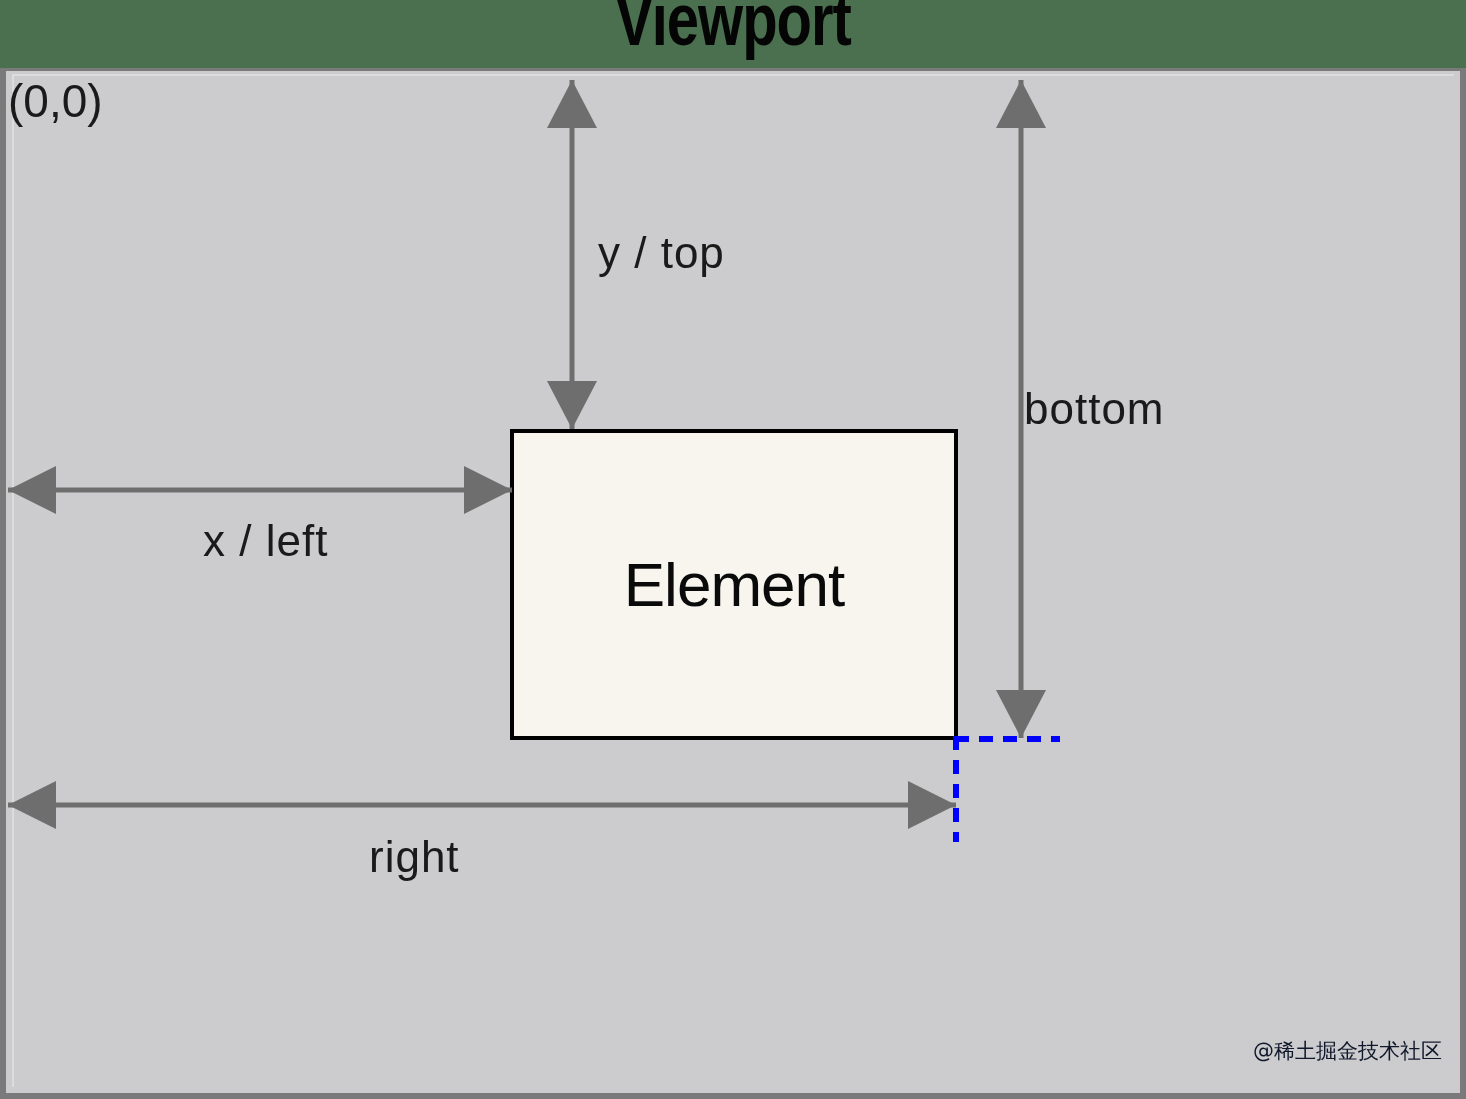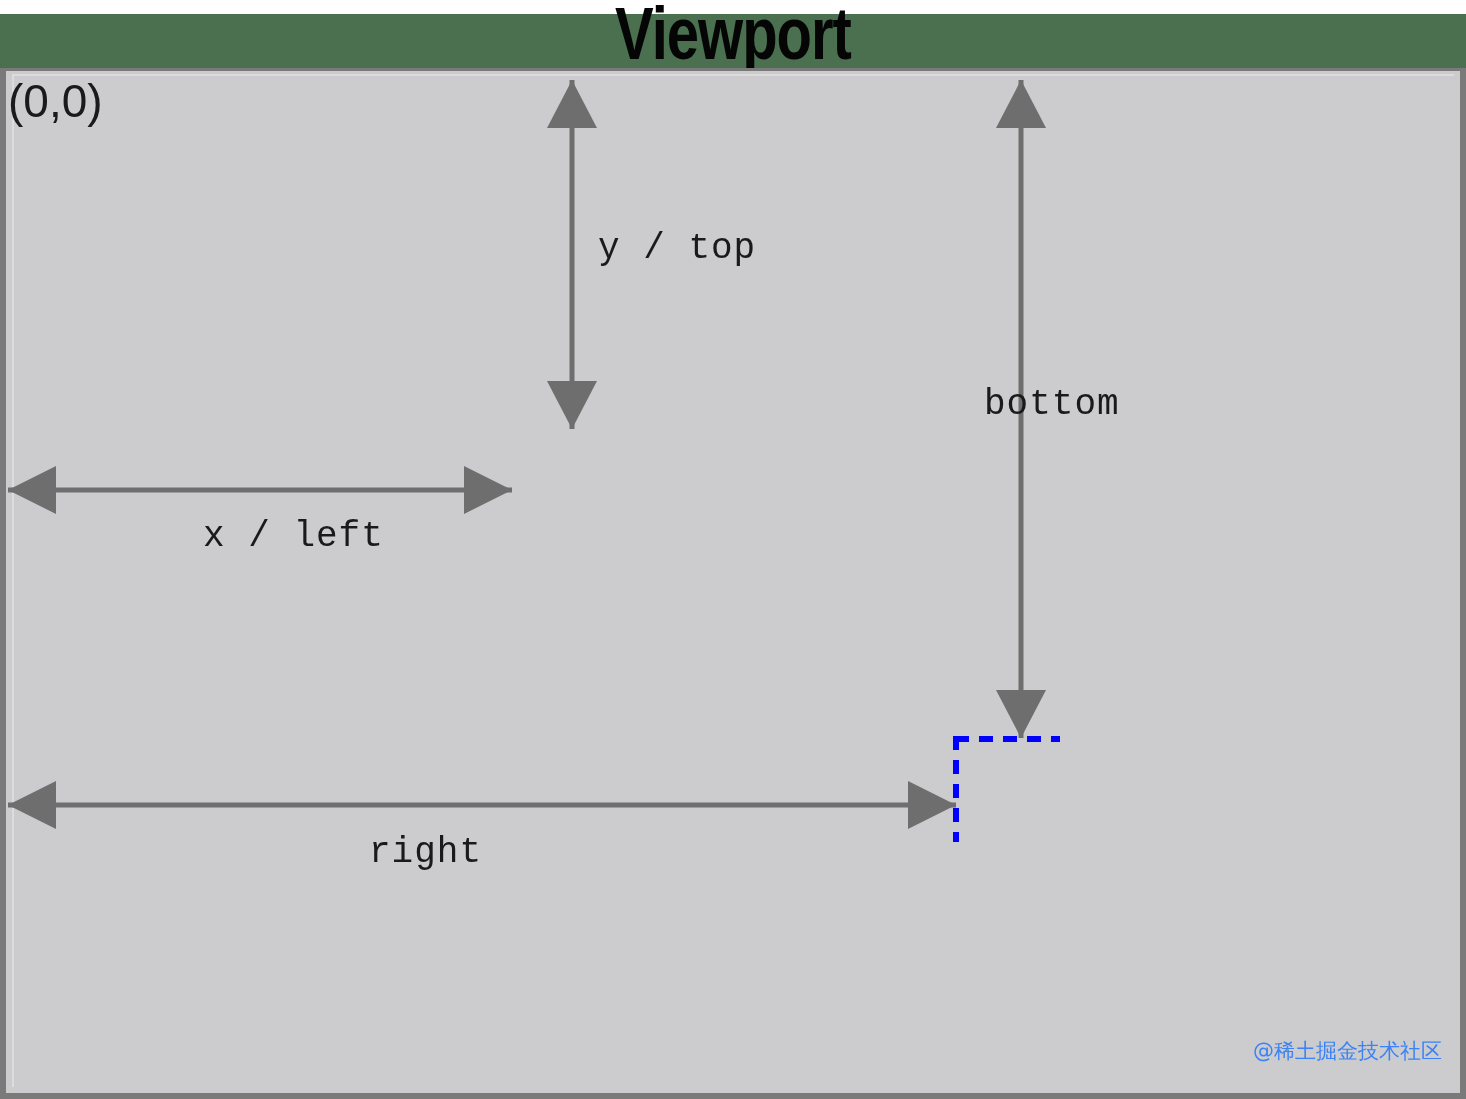--- a/index.html
+++ b/index.html
@@ -18,21 +18,20 @@
 
   
   #header-band {
     position: absolute;
     left: 0;
     top: 0;
     width: 1466px;
     height: 68px;
     background: #4a7050;
     box-sizing: border-box;
-    margin-top: 14px;
   }
   #header-title {
     position: absolute;
     left: 0;
     top: -4px;
     width: 1466px;
     height: 68px;
     line-height: 52px;
     text-align: center;
     font-family: "Liberation Sans", sans-serif;
@@ -116,56 +115,59 @@
     left: 0;
     top: 0;
     width: 1466px;
     height: 1099px;
     pointer-events: none;
   }
 
   
   .arrow-label {
     position: absolute;
-    font-family: Liberation Mono, monospace;
-    font-size: 36px;
+    font-family: Liberation Sans, sans-serif;
+    font-size: 44px;
     color: #1a1a1a;
     white-space: nowrap;
     letter-spacing: 1px;
   }
   #label-y-top   { left: 598px;  top: 228px;  }
-  #label-bottom  { left: 984px; top: 384px;  }
+  #label-bottom  { left: 1024px; top: 384px;  }
   #label-x-left  { left: 160px;  top: 516px; margin-left: 43px;  }
   #label-right   { left: 369px;  top: 832px;  }
 
   #watermark {
     position: absolute;
     right: 24px;
     bottom: 34px;
     font-family: "DejaVu Sans", sans-serif;
     font-size: 21px;
-    color: #3b82f6;
+    color: #0f172a;
     white-space: nowrap;
   }
 </style>
 </head>
 <body>
 
 <div id="page">
 
   <div id="header-band">
     <div id="header-title">Viewport</div>
   </div>
 
   <div id="viewport">
     <div id="viewport-inner-edge"></div>
   </div>
 
   <div id="origin-label">(0,0)</div>
 
+  <div id="element-box">
+    <div id="element-label">Element</div>
+  </div>
 
   <svg id="overlay" width="1466" height="1099" viewBox="0 0 1466 1099">
     <defs>
       <marker id="ah-up" markerWidth="10" markerHeight="10" refX="5" refY="1" orient="auto" markerUnits="userSpaceOnUse" viewBox="0 0 10 10">
         <path d="M5,0 L10,10 L0,10 Z" fill="#6e6e6e"></path>
       </marker>
     </defs>
 
     <g>
       <line x1="572" y1="80" x2="572" y2="429" stroke="#6e6e6e" stroke-width="5"></line>

